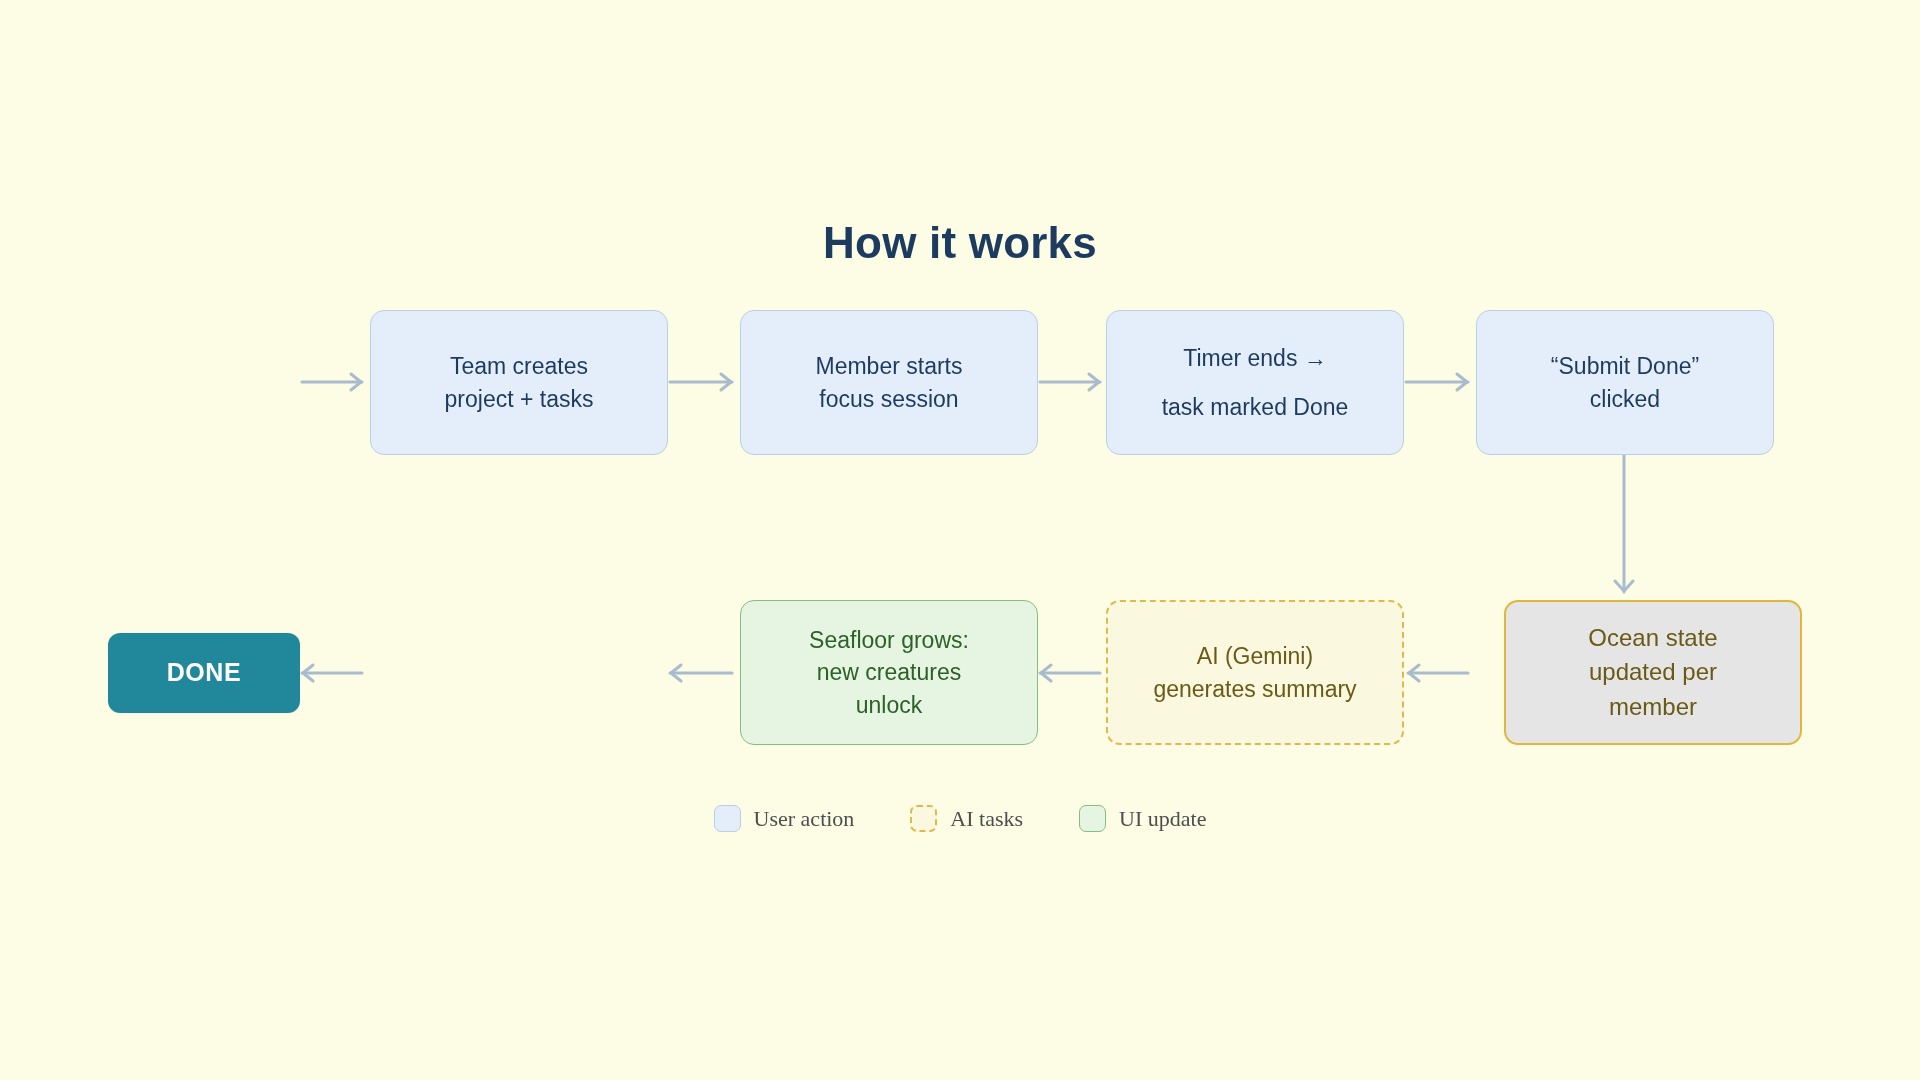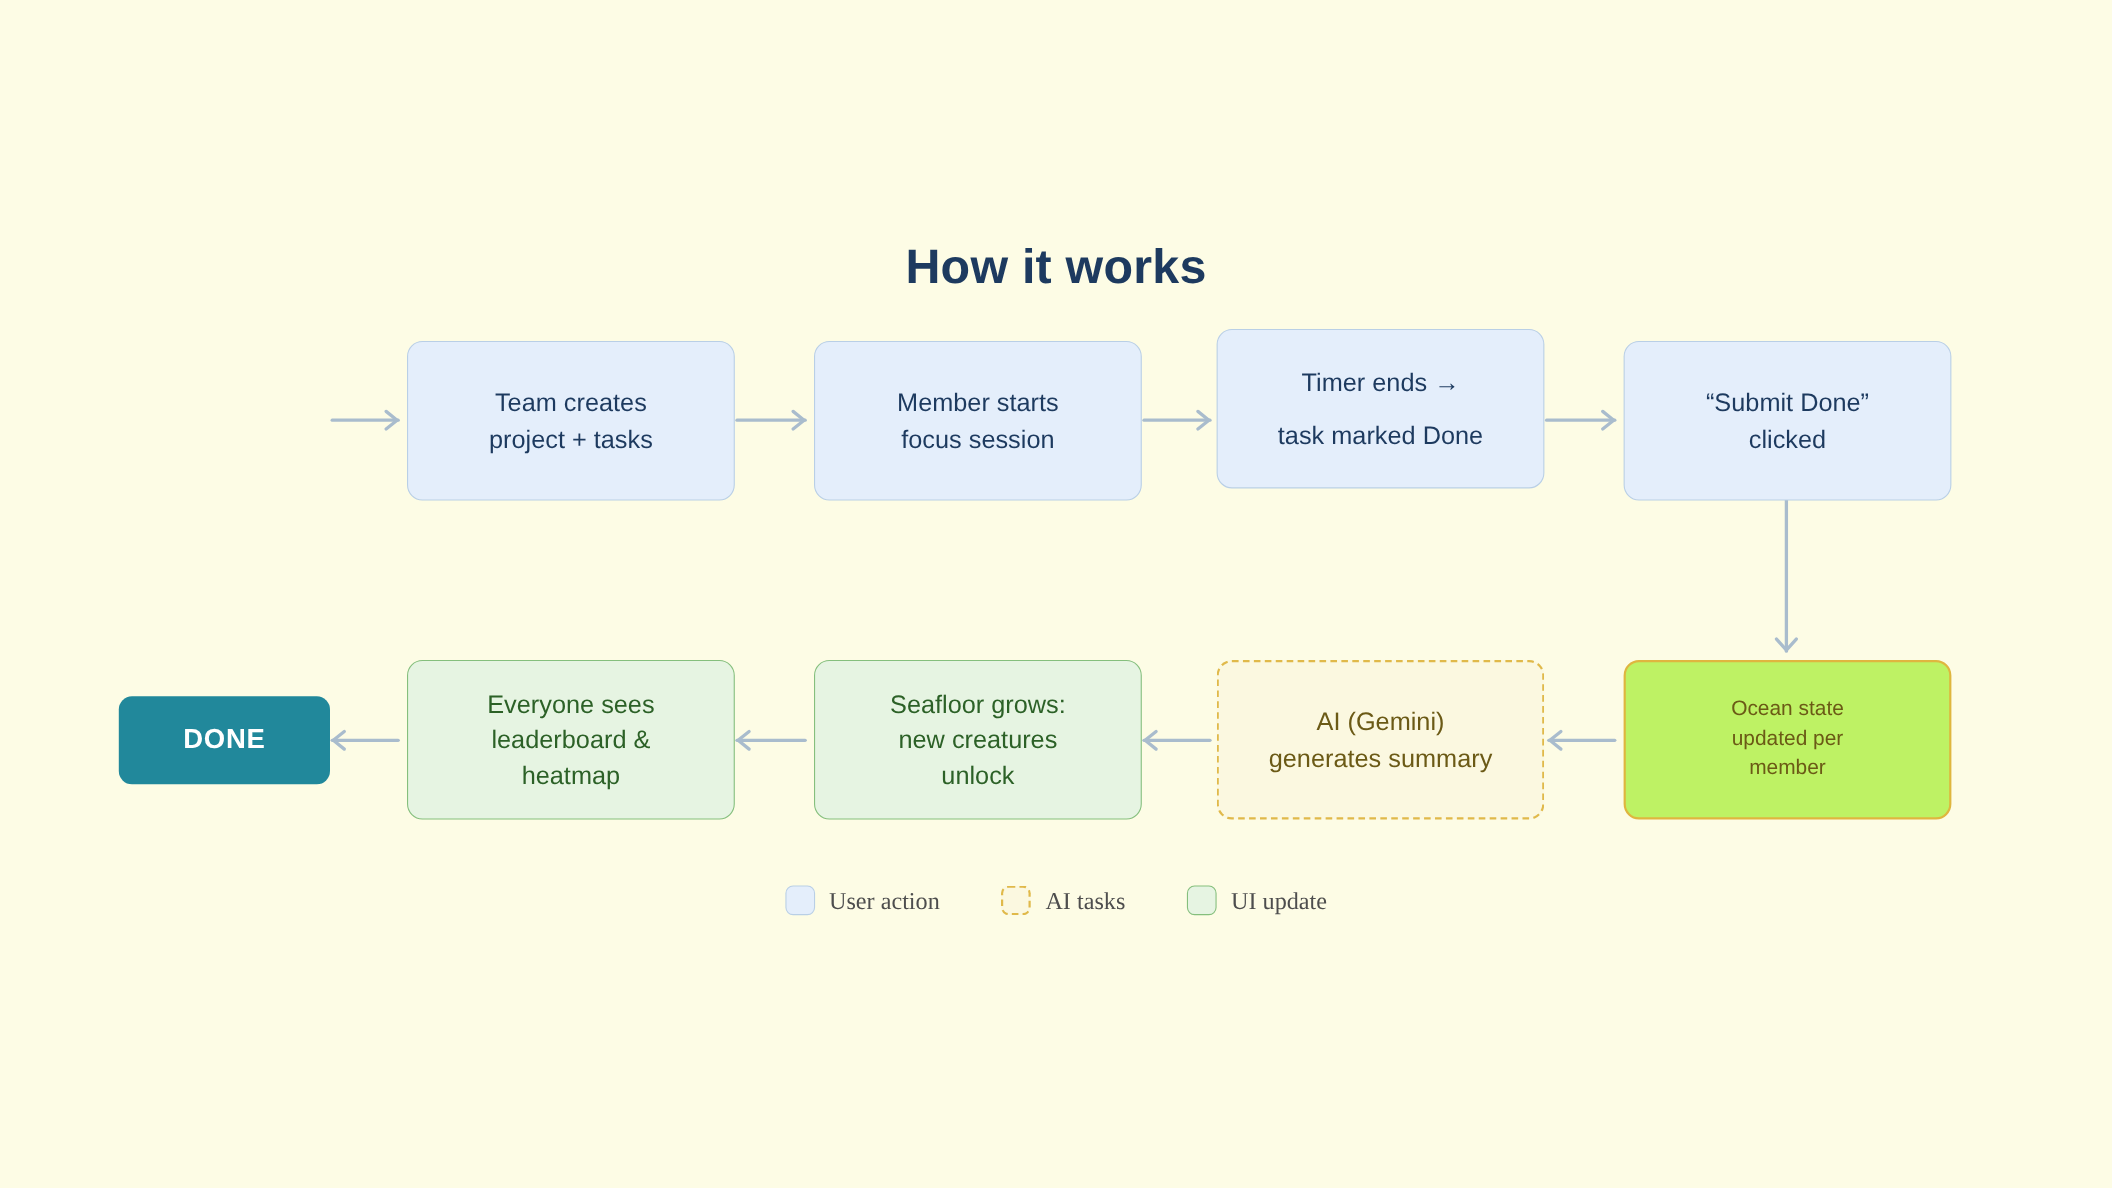--- a/index.html
+++ b/index.html
@@ -83,25 +83,26 @@
   .node-ai {
     background: #fbf8e0;
     border: 2.4px dashed #e0b94a;
     border-radius: 14px;
     color: #6b5a16;
     font-size: 23px;
   }
 
   
   .node-state {
-    background: #bef264;
+    background: #e5e5e5;
     border: 2px solid #dfb63f;
     border-radius: 14px;
     color: #6b5a16;
-    font-size: 19px;
+    font-size: 24px;
+    margin-left: 28px;
   }
 
   
   .node-ui {
     background: #e6f4e2;
     border: 1.8px solid #85bf7d;
     border-radius: 14px;
     color: #2c6127;
     font-size: 23px;
   }
@@ -197,39 +198,34 @@
   <div class="node node-action" style="left:370px; top:310px; width:298px; height:145px;">
     <span class="line">Team creates</span>
     <span class="line">project + tasks</span>
   </div>
 
   <div class="node node-action" style="left:740px; top:310px; width:298px; height:145px;align-items:center;">
     <span class="line">Member starts</span>
     <span class="line">focus session</span>
   </div>
 
-  <div class="node node-action" style="left:1106px; top:299px; width:298px; height:145px;gap:16px;">
+  <div class="node node-action" style="left:1106px; top:310px; width:298px; height:145px;gap:16px;">
     <span class="line">Timer ends →</span>
     <span class="line">task marked Done</span>
   </div>
 
   <div class="node node-action" style="left:1476px; top:310px; width:298px; height:145px;">
     <span class="line">“Submit Done”</span>
     <span class="line">clicked</span>
   </div>
 
   <div class="node node-terminal node-done" style="left:108px; top:633px; width:192px; height:80px;">
     <span class="line">DONE</span>
   </div>
 
-  <div class="node node-ui" style="left:370px; top:600px; width:298px; height:145px;">
-    <span class="line">Everyone sees</span>
-    <span class="line">leaderboard &amp;</span>
-    <span class="line">heatmap</span>
-  </div>
 
   <div class="node node-ui" style="left:740px; top:600px; width:298px; height:145px;">
     <span class="line">Seafloor grows:</span>
     <span class="line">new creatures</span>
     <span class="line">unlock</span>
   </div>
 
   <div class="node node-ai" style="left:1106px; top:600px; width:298px; height:145px;">
     <span class="line">AI (Gemini)</span>
     <span class="line">generates summary</span>

